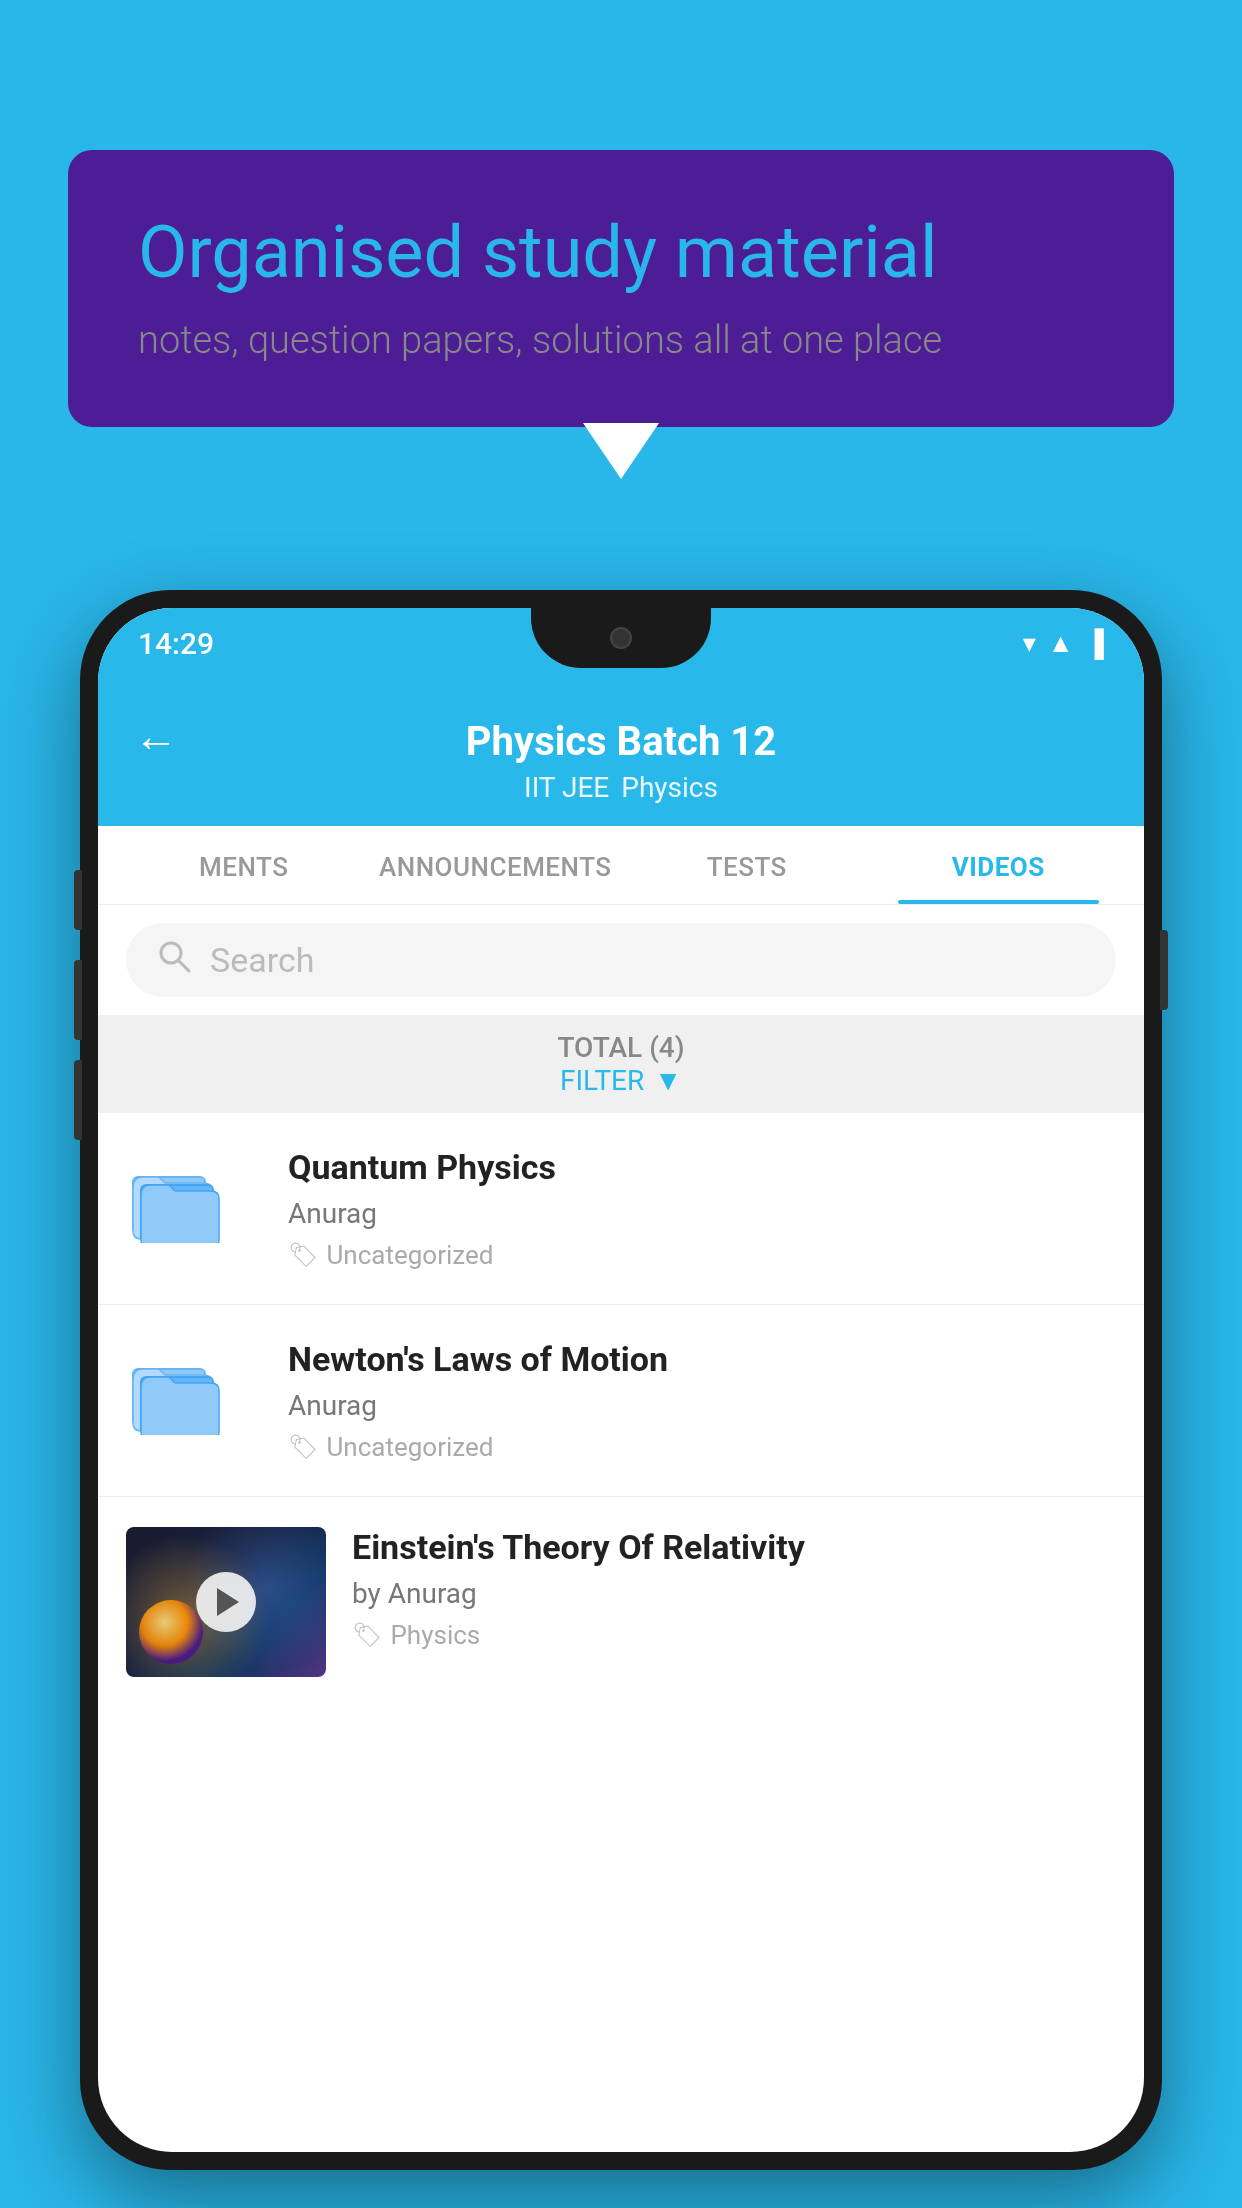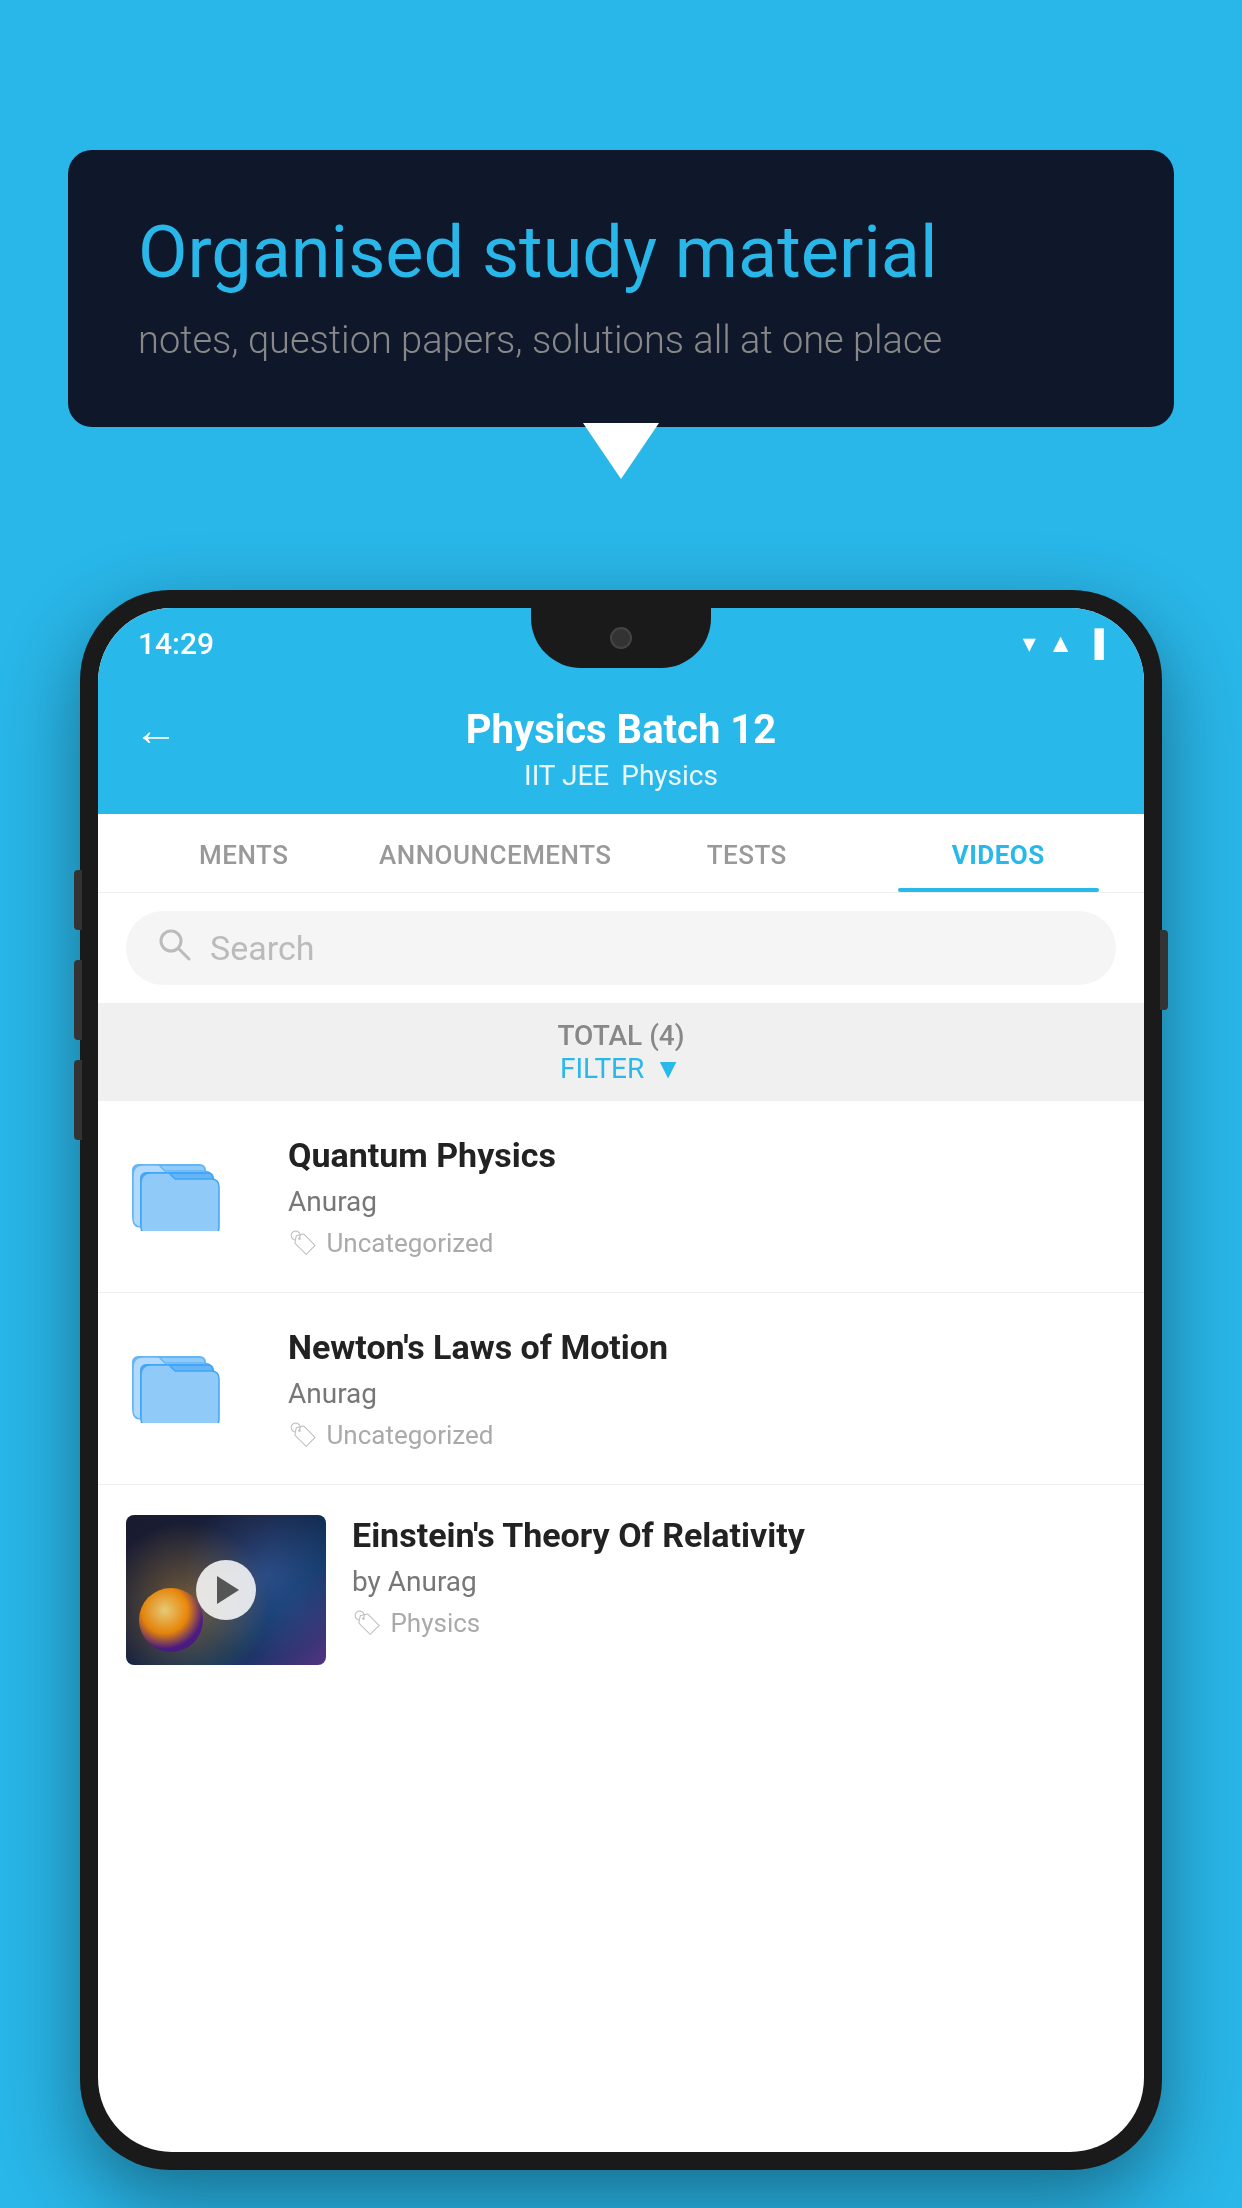--- a/index.html
+++ b/index.html
@@ -16,21 +16,21 @@
 
     
     .speech-bubble-wrapper {
       position: absolute;
       top: 150px;
       left: 68px;
       width: 1106px;
     }
 
     .speech-bubble {
-      background: #0f172a;
+      background: #4c1d95;
       border-radius: 24px;
       padding: 60px 70px 65px 70px;
       position: relative;
     }
 
     .speech-bubble::after {
       content: '';
       position: absolute;
       bottom: -52px;
       left: 50%;
@@ -148,20 +148,21 @@
       left: 0;
       color: white;
       font-size: 44px;
       cursor: pointer;
     }
 
     .header-title {
       color: white;
       font-size: 40px;
       font-weight: 700;
+      margin-top: 12px;
     }
 
     .header-subtitle {
       color: rgba(255,255,255,0.9);
       font-size: 28px;
       margin-top: 6px;
       display: flex;
       gap: 12px;
     }
 

